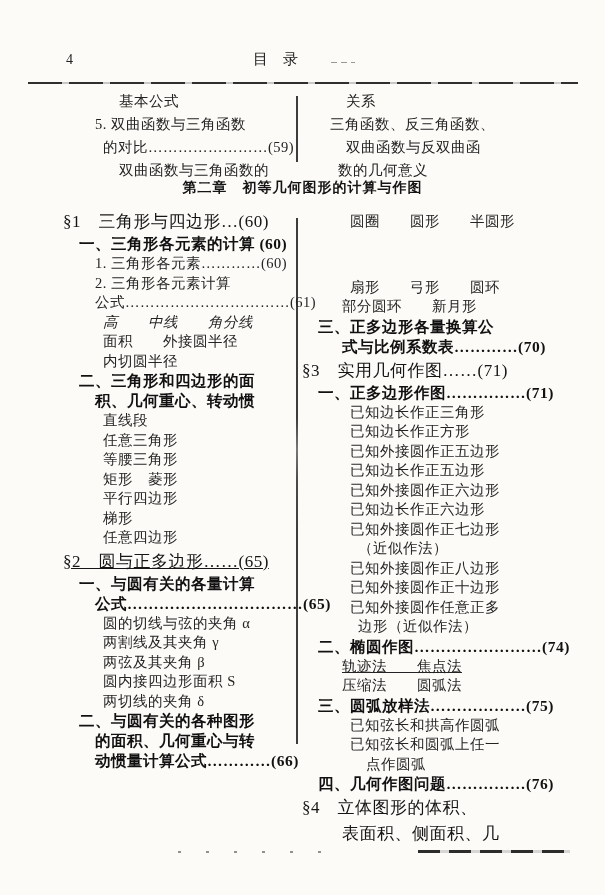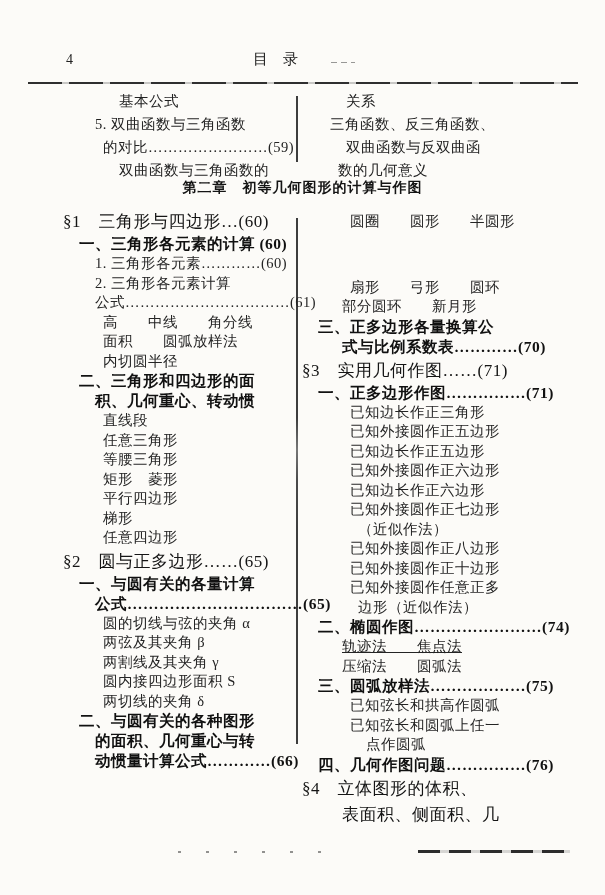--- a/index.html
+++ b/index.html
@@ -74,53 +74,54 @@
     </div>
 
   <div class="chapter">第二章　初等几何图形的计算与作图</div>
 
   <div class="main-left">
       <div class="line section" style="padding-left: 0px;">§1　三角形与四边形…(60)</div>
       <div class="line heading" style="padding-left: 16px;">一、三角形各元素的计算 (60)</div>
       <div class="line plain" style="padding-left: 32px;">1. 三角形各元素…………(60)</div>
       <div class="line plain" style="padding-left: 32px;">2. 三角形各元素计算</div>
       <div class="line plain" style="padding-left: 32px;">公式……………………………(61)</div>
-      <div class="line plain" style="padding-left: 40px;">高　　中线　　角分线</div>
-      <div class="line plain" style="padding-left: 40px;">面积　　圆弧放样法</div>
+      <div class="line plain" style="padding-left: 40px; font-style: italic;">高　　中线　　角分线</div>
+      <div class="line plain" style="padding-left: 40px;">面积　　外接圆半径</div>
       <div class="line plain" style="padding-left: 40px;">内切圆半径</div>
       <div class="line heading" style="padding-left: 16px;">二、三角形和四边形的面</div>
       <div class="line heading" style="padding-left: 32px;">积、几何重心、转动惯</div>
       <div class="line plain" style="padding-left: 40px;">直线段</div>
       <div class="line plain" style="padding-left: 40px;">任意三角形</div>
       <div class="line plain" style="padding-left: 40px;">等腰三角形</div>
       <div class="line plain" style="padding-left: 40px;">矩形　菱形</div>
       <div class="line plain" style="padding-left: 40px;">平行四边形</div>
       <div class="line plain" style="padding-left: 40px;">梯形</div>
       <div class="line plain" style="padding-left: 40px;">任意四边形</div>
-      <div class="line section" style="padding-left: 0px;">§2　圆与正多边形……(65)</div>
+      <div class="line section" style="padding-left: 0px; text-decoration: underline;">§2　圆与正多边形……(65)</div>
       <div class="line heading" style="padding-left: 16px;">一、与圆有关的各量计算</div>
       <div class="line heading" style="padding-left: 32px;">公式……………………………(65)</div>
       <div class="line plain" style="padding-left: 40px;">圆的切线与弦的夹角 α</div>
+      <div class="line plain" style="padding-left: 40px;">两割线及其夹角 γ</div>
       <div class="line plain" style="padding-left: 40px;">两弦及其夹角 β</div>
-      <div class="line plain" style="padding-left: 40px;">两割线及其夹角 γ</div>
       <div class="line plain" style="padding-left: 40px;">圆内接四边形面积 S</div>
       <div class="line plain" style="padding-left: 40px;">两切线的夹角 δ</div>
       <div class="line heading" style="padding-left: 16px;">二、与圆有关的各种图形</div>
       <div class="line heading" style="padding-left: 32px;">的面积、几何重心与转</div>
       <div class="line heading" style="padding-left: 32px;">动惯量计算公式…………(66)</div>
     </div>
   <div class="main-right">
       <div class="line plain" style="padding-left: 48px;">圆圈　　圆形　　半圆形</div>
       <div class="line plain" style="padding-left: 48px; margin-top: 46px;">扇形　　弓形　　圆环</div>
       <div class="line plain" style="padding-left: 40px;">部分圆环　　新月形</div>
       <div class="line heading" style="padding-left: 16px;">三、正多边形各量换算公</div>
       <div class="line heading" style="padding-left: 40px;">式与比例系数表…………(70)</div>
       <div class="line section" style="padding-left: 0px;">§3　实用几何作图……(71)</div>
       <div class="line heading" style="padding-left: 16px;">一、正多边形作图……………(71)</div>
       <div class="line plain" style="padding-left: 48px;">已知边长作正三角形</div>
+      <div class="line plain" style="padding-left: 48px;">已知边长作正方形</div>
       <div class="line plain" style="padding-left: 48px;">已知外接圆作正五边形</div>
       <div class="line plain" style="padding-left: 48px;">已知边长作正五边形</div>
       <div class="line plain" style="padding-left: 48px;">已知外接圆作正六边形</div>
       <div class="line plain" style="padding-left: 48px;">已知边长作正六边形</div>
       <div class="line plain" style="padding-left: 48px;">已知外接圆作正七边形</div>
       <div class="line plain" style="padding-left: 56px;">（近似作法）</div>
       <div class="line plain" style="padding-left: 48px;">已知外接圆作正八边形</div>
       <div class="line plain" style="padding-left: 48px;">已知外接圆作正十边形</div>
       <div class="line plain" style="padding-left: 48px;">已知外接圆作任意正多</div>
       <div class="line plain" style="padding-left: 56px;">边形（近似作法）</div>

